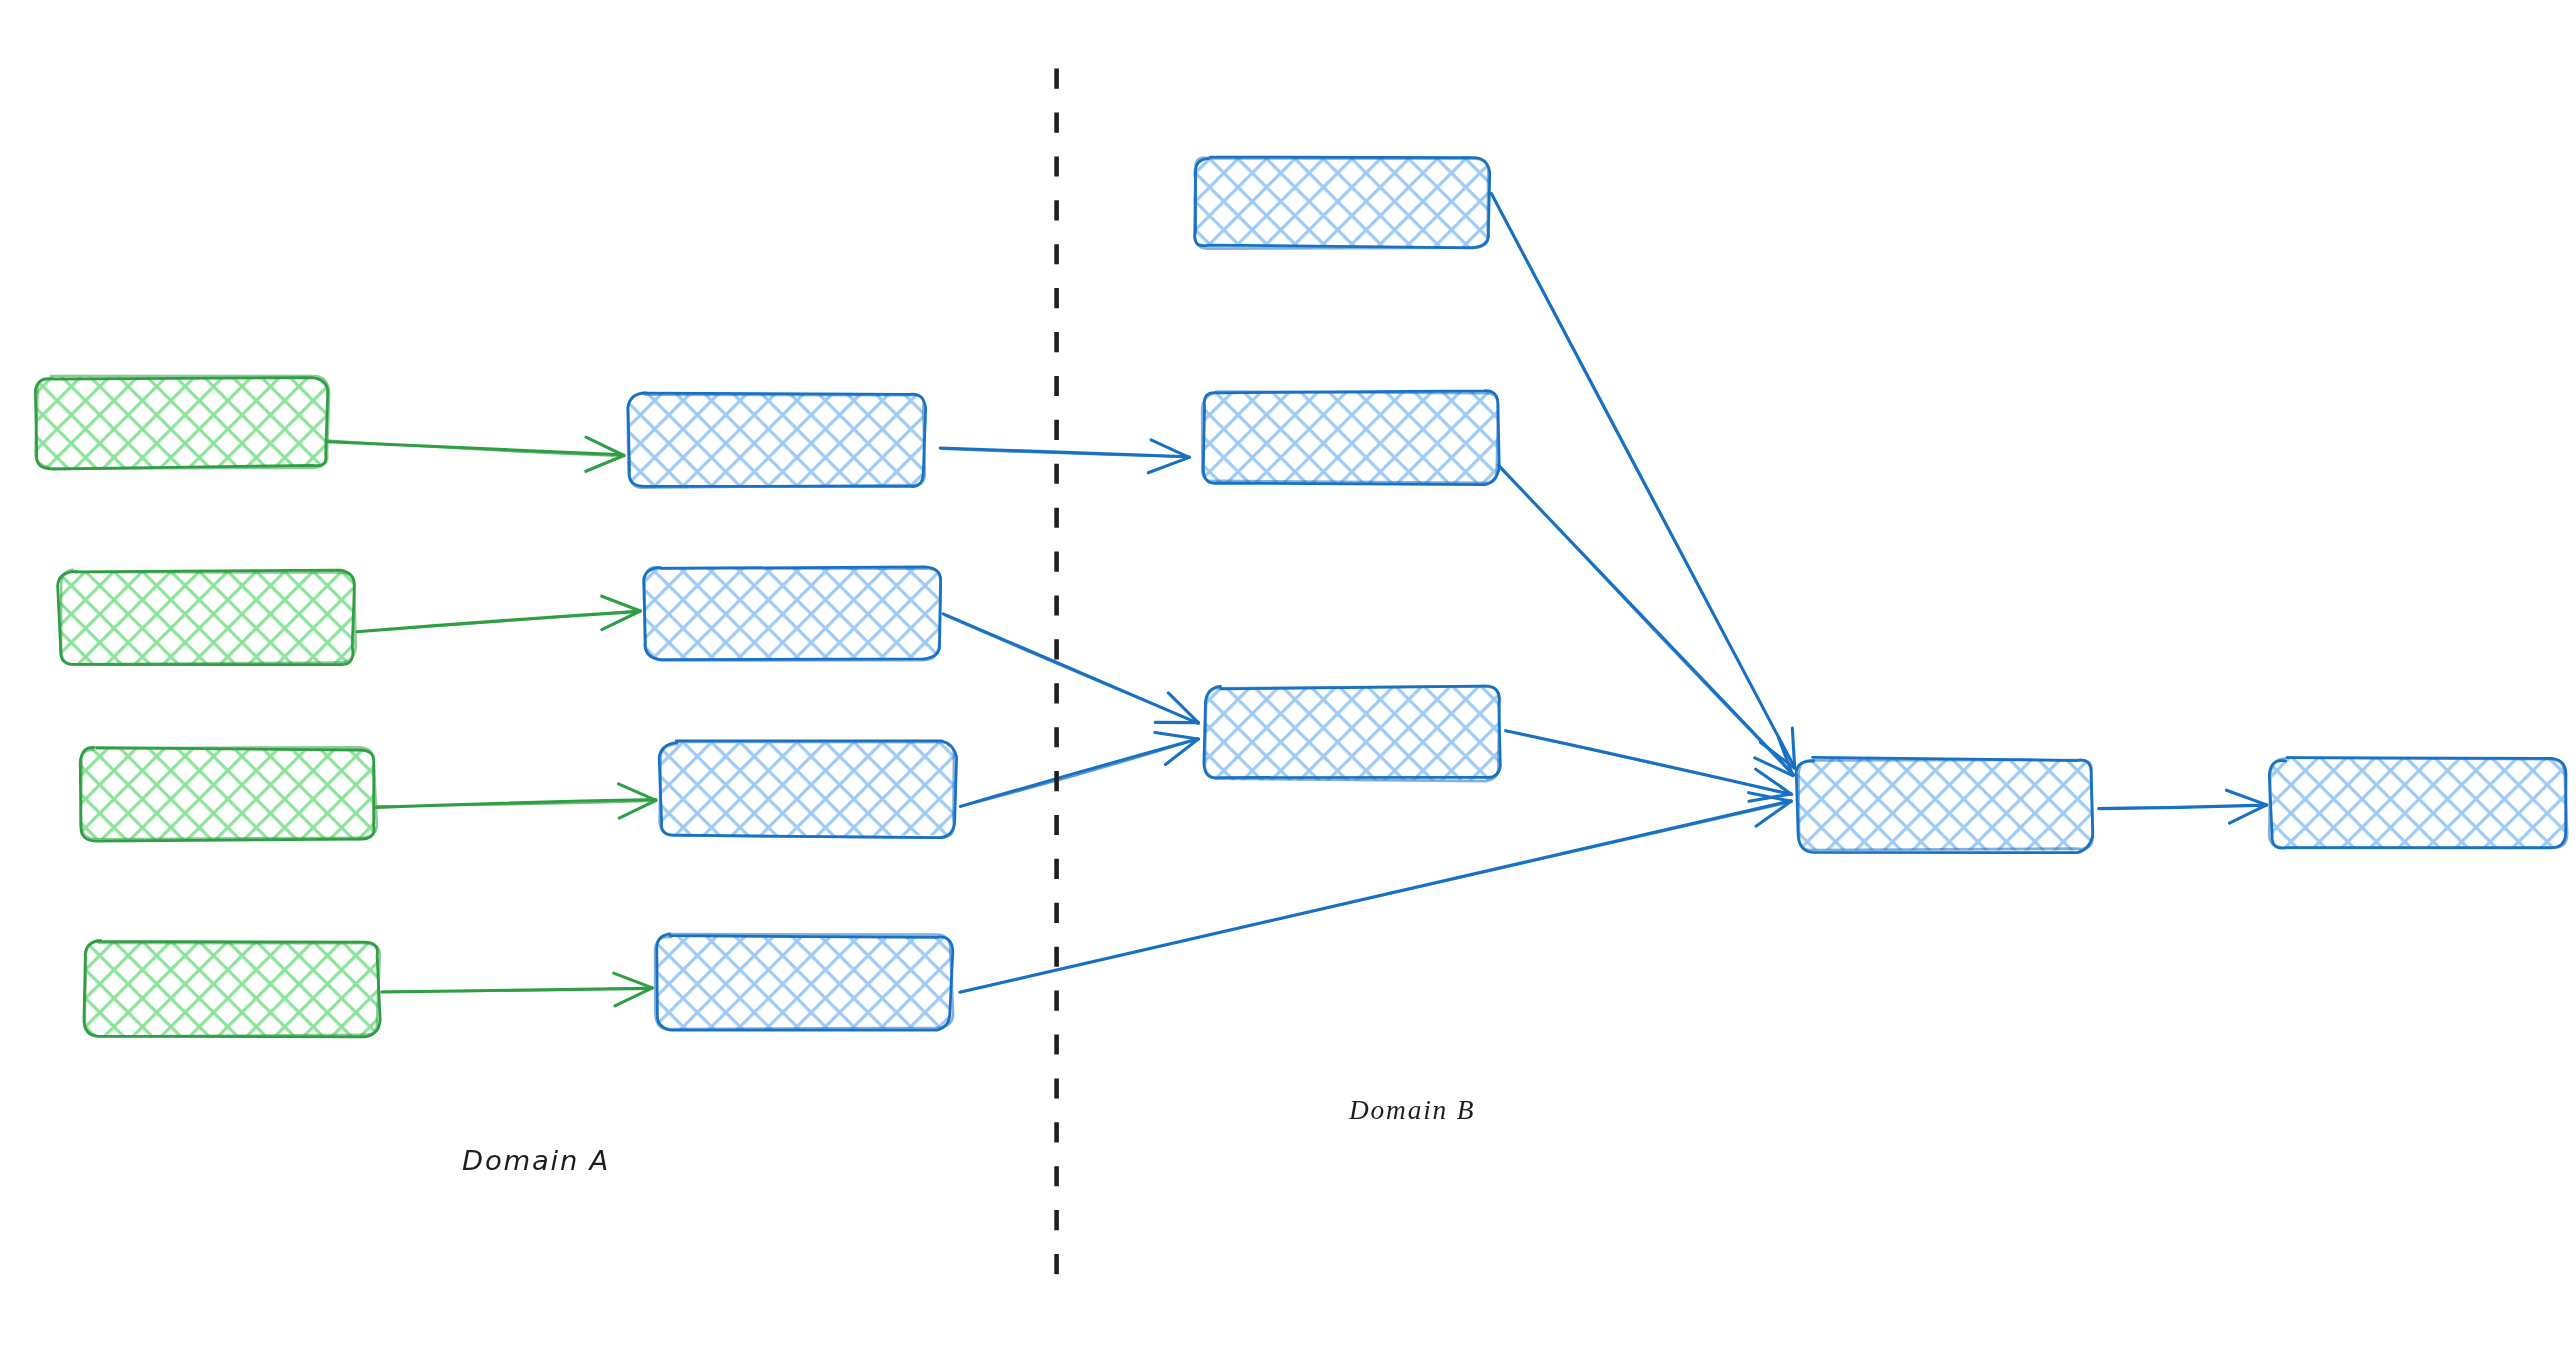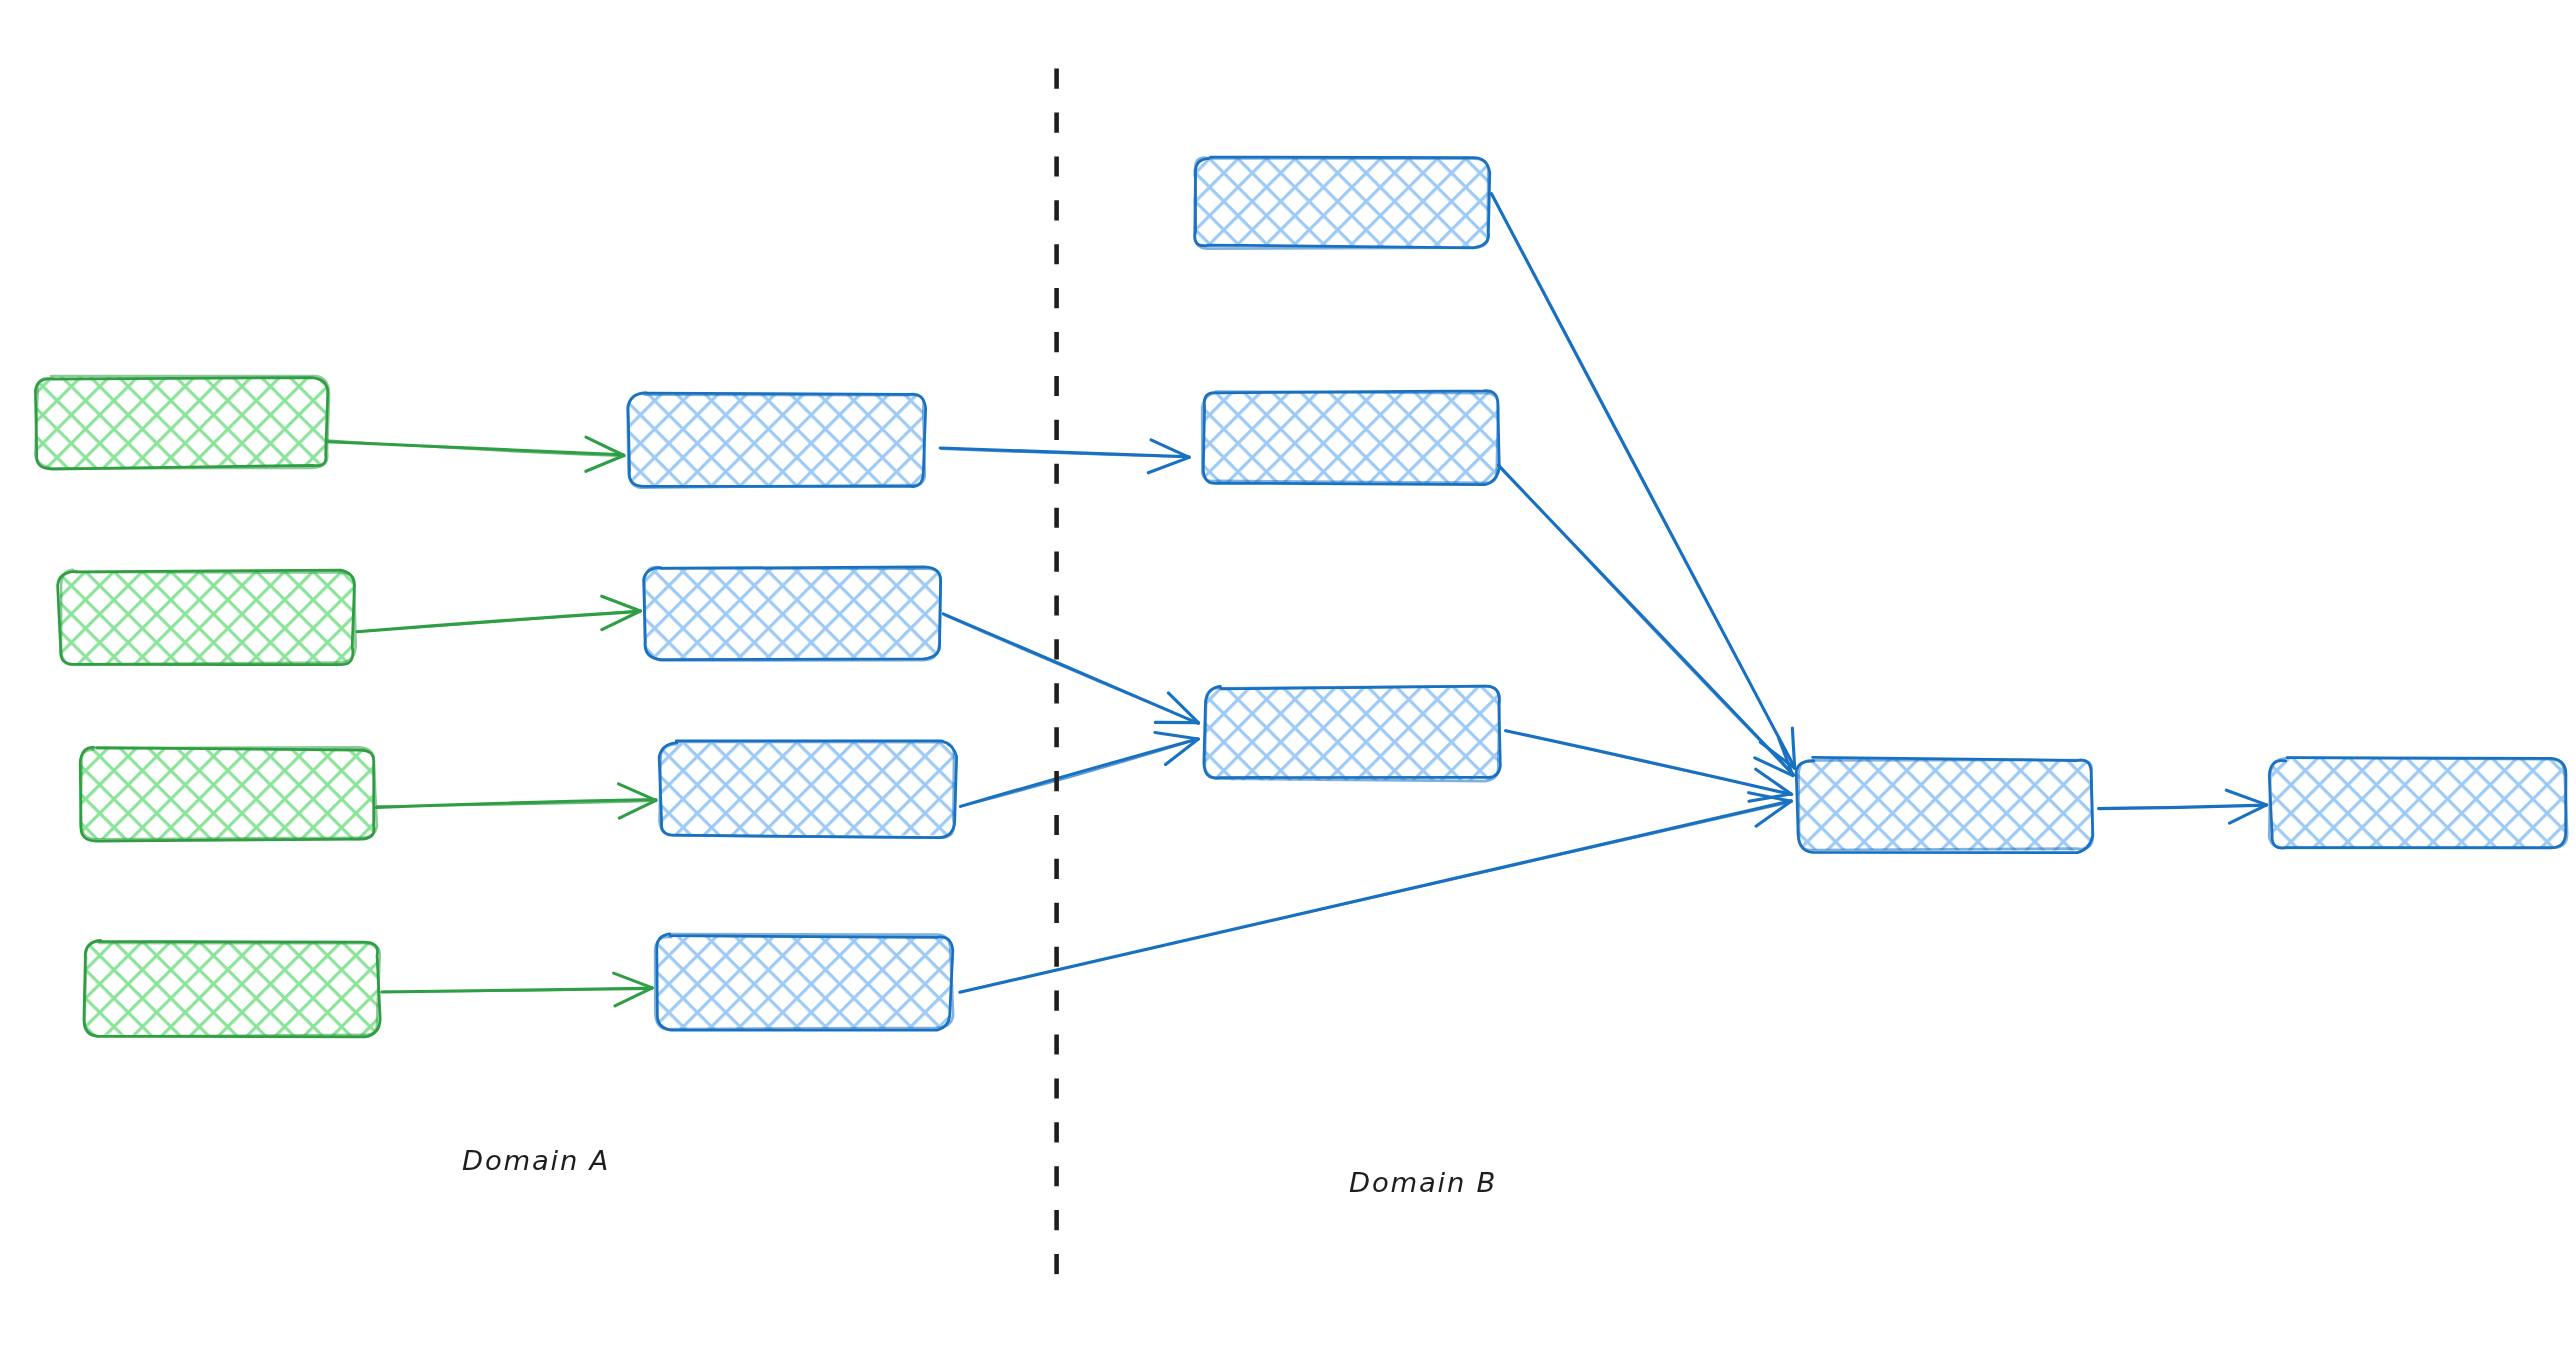--- a/index.html
+++ b/index.html
@@ -168,15 +168,15 @@
           <path d="M 2500.159537316933 828.2557058336473 L 2789.2310431849355 829.1805887705556 Q 2805.074508715735 830.5302397263843 2805.166736270099 846.3328478348129 L 2804.879731036201 910.2787695410096 Q 2804.6998456844594 927.172126675291 2787.549772167555 926.9883262997439 L 2499.5911963952663 926.7312768463656 Q 2483.2015110861516 929.5708917635358 2483.968926431224 914.1109552403498 L 2480.8233453750718 847.4801203938574 Q 2482.1660055166885 828.7177709583741 2498.7125480064715 831.952895595577" fill="none" stroke="#1971c2" stroke-width="3" stroke-linecap="round" stroke-linejoin="round" opacity="1"></path>
           <path d="M 2500.878608753196 828.4466749671133 L 2790.437083997036 830.0057120333453 Q 2802.9429980278683 831.4839294808377 2803.7162398819423 844.329376495131 L 2806.449725605757 911.1441025740206 Q 2806.58489122567 928.8486275687109 2788.0331936841985 926.517111301756 L 2498.681123960894 927.0148328309948 Q 2480.9050117016327 927.0012079915037 2480.8229766368972 912.8832140653782 L 2481.9589042192133 846.6012734903029 Q 2484.1241137996894 828.9640004640278 2498.24358058043 829.3485749728738" fill="none" stroke="#1971c2" stroke-width="3" stroke-linecap="round" stroke-linejoin="round" opacity="0.55"></path>
         </g>
       </g>
     <g id="divider-layer">
         <line x1="1155" y1="75" x2="1155" y2="1415" stroke="#1e1e1e" stroke-width="5" stroke-dasharray="22 26"></line>
       </g>
   </svg>
 
   <div class="dlabel" style="left: 462px; top: 1145px;">Domain A</div>
-  <div class="dlabel" style="left: 1349px; top: 1167px;">Domain B</div>
+  <div class="dlabel" style="left: 1349px; top: 1095px; font-family: Liberation Serif, serif;">Domain B</div>
 </div>
 
 
 </body></html>

